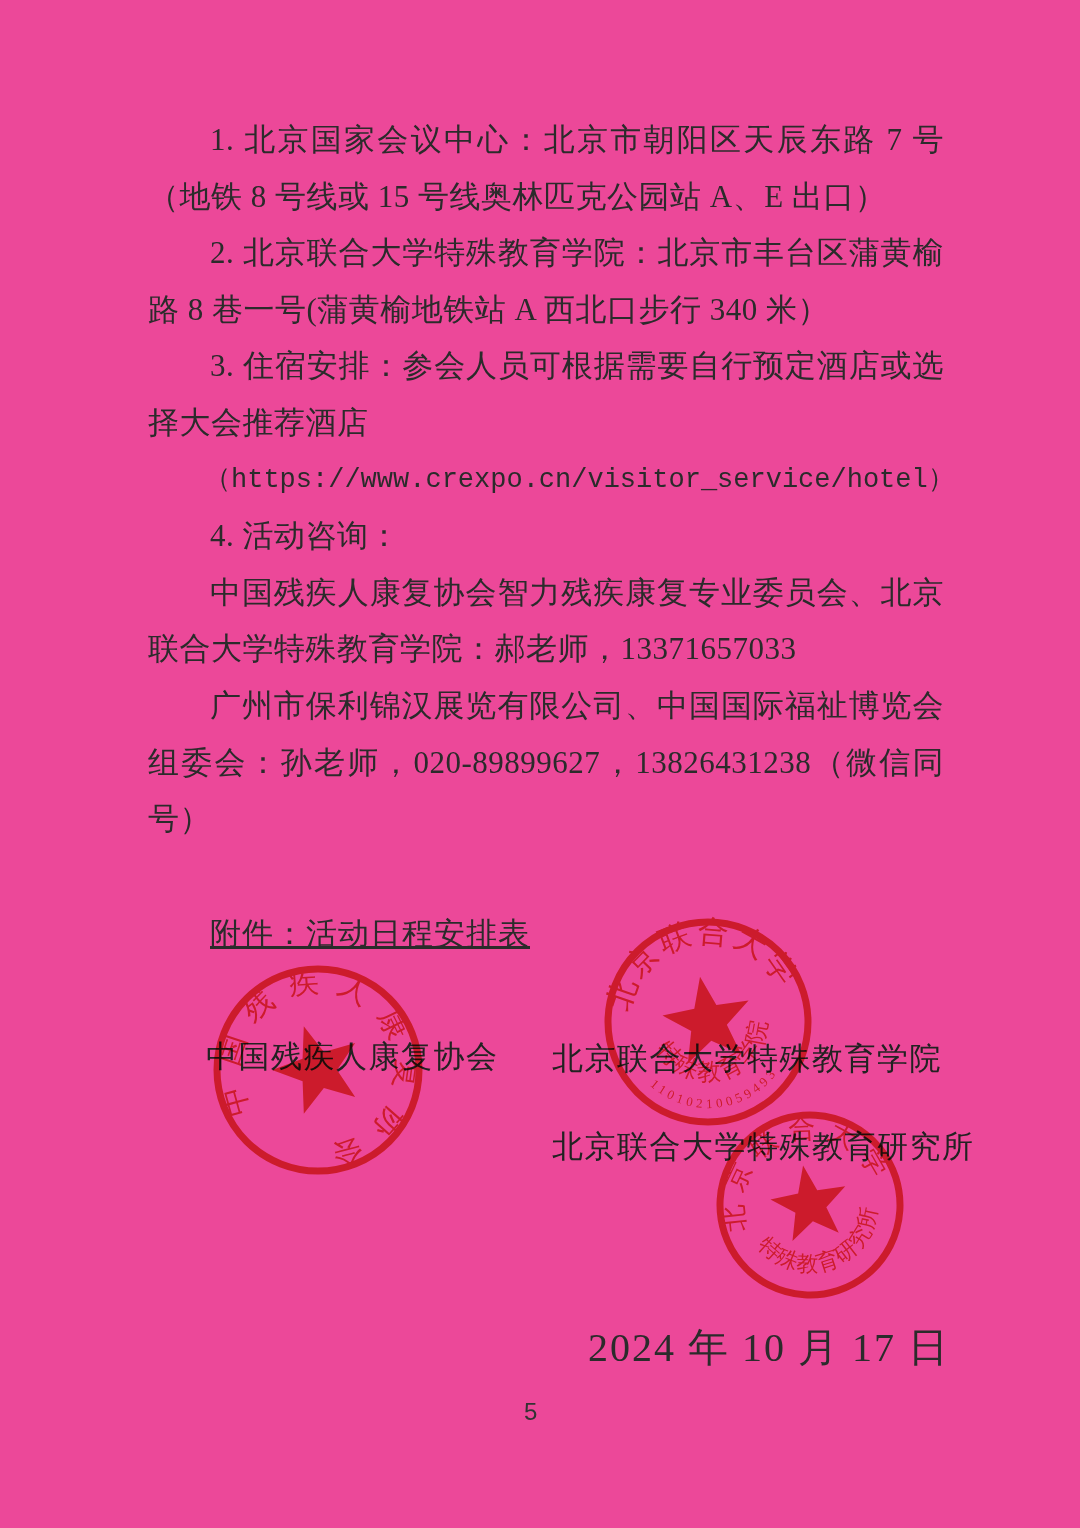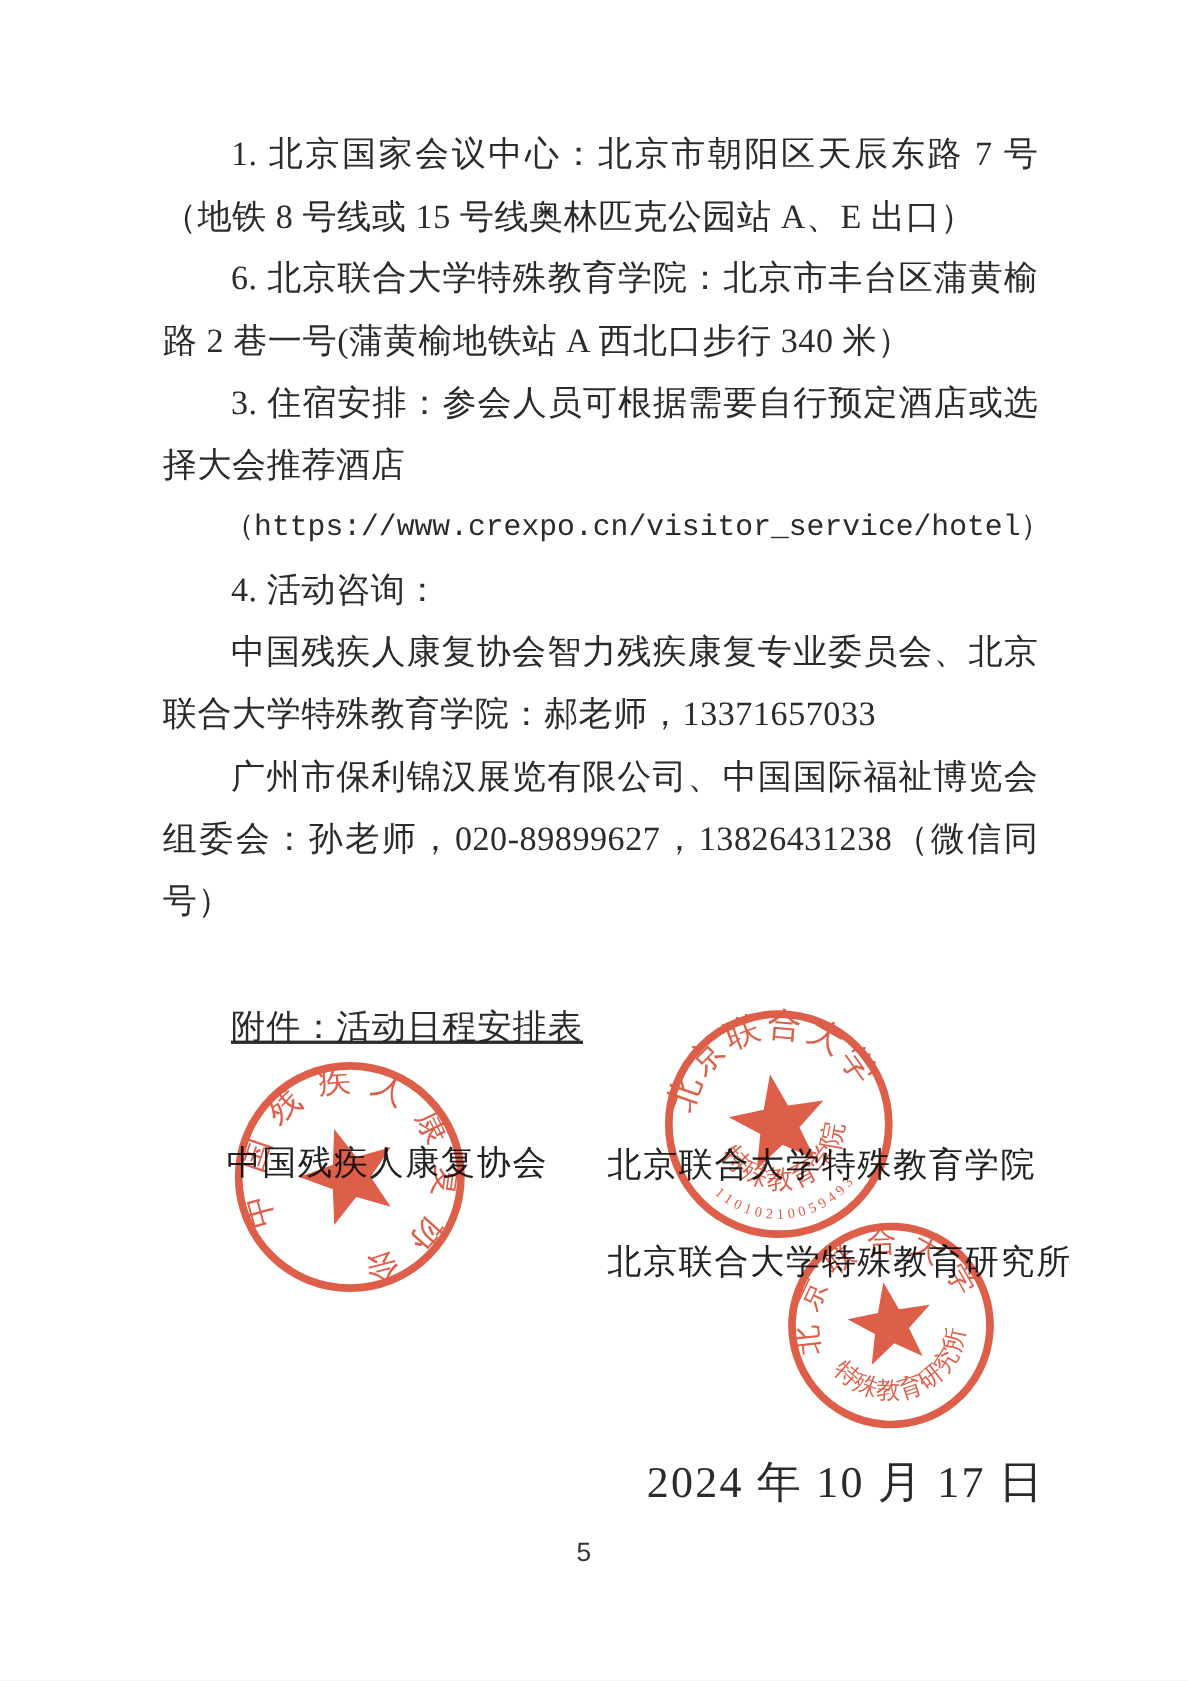--- a/index.html
+++ b/index.html
@@ -1,21 +1,21 @@
 <!DOCTYPE html>
 <html><head>
 <meta charset="utf-8">
 <style>
   * { margin: 0; padding: 0; box-sizing: border-box; }
   html, body { background: #e8e8e8; }
   .page {
     position: relative;
     width: 1080px;
     height: 1528px;
-    background: #ffffff;
+    background: #ec4899;
     overflow: hidden;
     font-family: "Liberation Serif", serif;
     color: #2b2b2b;
   }
   .content {
     position: absolute;
     left: 148px;
     top: 112px;
     width: 796px;
   }
@@ -80,21 +80,21 @@
     font-family: "Liberation Sans", sans-serif;
   }
 </style>
 </head>
 <body>
 
 <div class="page">
 
   <div class="content">
     <p class="para">1. 北京国家会议中心：北京市朝阳区天辰东路 7 号（地铁 8 号线或 15 号线奥林匹克公园站 A、E 出口）</p>
-    <p class="para">6. 北京联合大学特殊教育学院：北京市丰台区蒲黄榆路 2 巷一号(蒲黄榆地铁站 A 西北口步行 340 米）</p>
+    <p class="para">2. 北京联合大学特殊教育学院：北京市丰台区蒲黄榆路 8 巷一号(蒲黄榆地铁站 A 西北口步行 340 米）</p>
     <p class="para">3. 住宿安排：参会人员可根据需要自行预定酒店或选择大会推荐酒店</p>
     <p class="para url-line">（https://www.crexpo.cn/visitor_service/hotel）</p>
     <p class="para">4. 活动咨询：</p>
     <p class="para">中国残疾人康复协会智力残疾康复专业委员会、北京联合大学特殊教育学院：郝老师，13371657033</p>
     <p class="para">广州市保利锦汉展览有限公司、中国国际福祉博览会组委会：孙老师，020-89899627，13826431238（微信同号）</p>
     <p class="attachment-line">附件：活动日程安排表</p>
   </div>
 
   <div class="sig-name" style="left:206px; top:1036px;">中国残疾人康复协会</div>
   <div class="sig-name" style="left:552px; top:1038px;">北京联合大学特殊教育学院</div>

